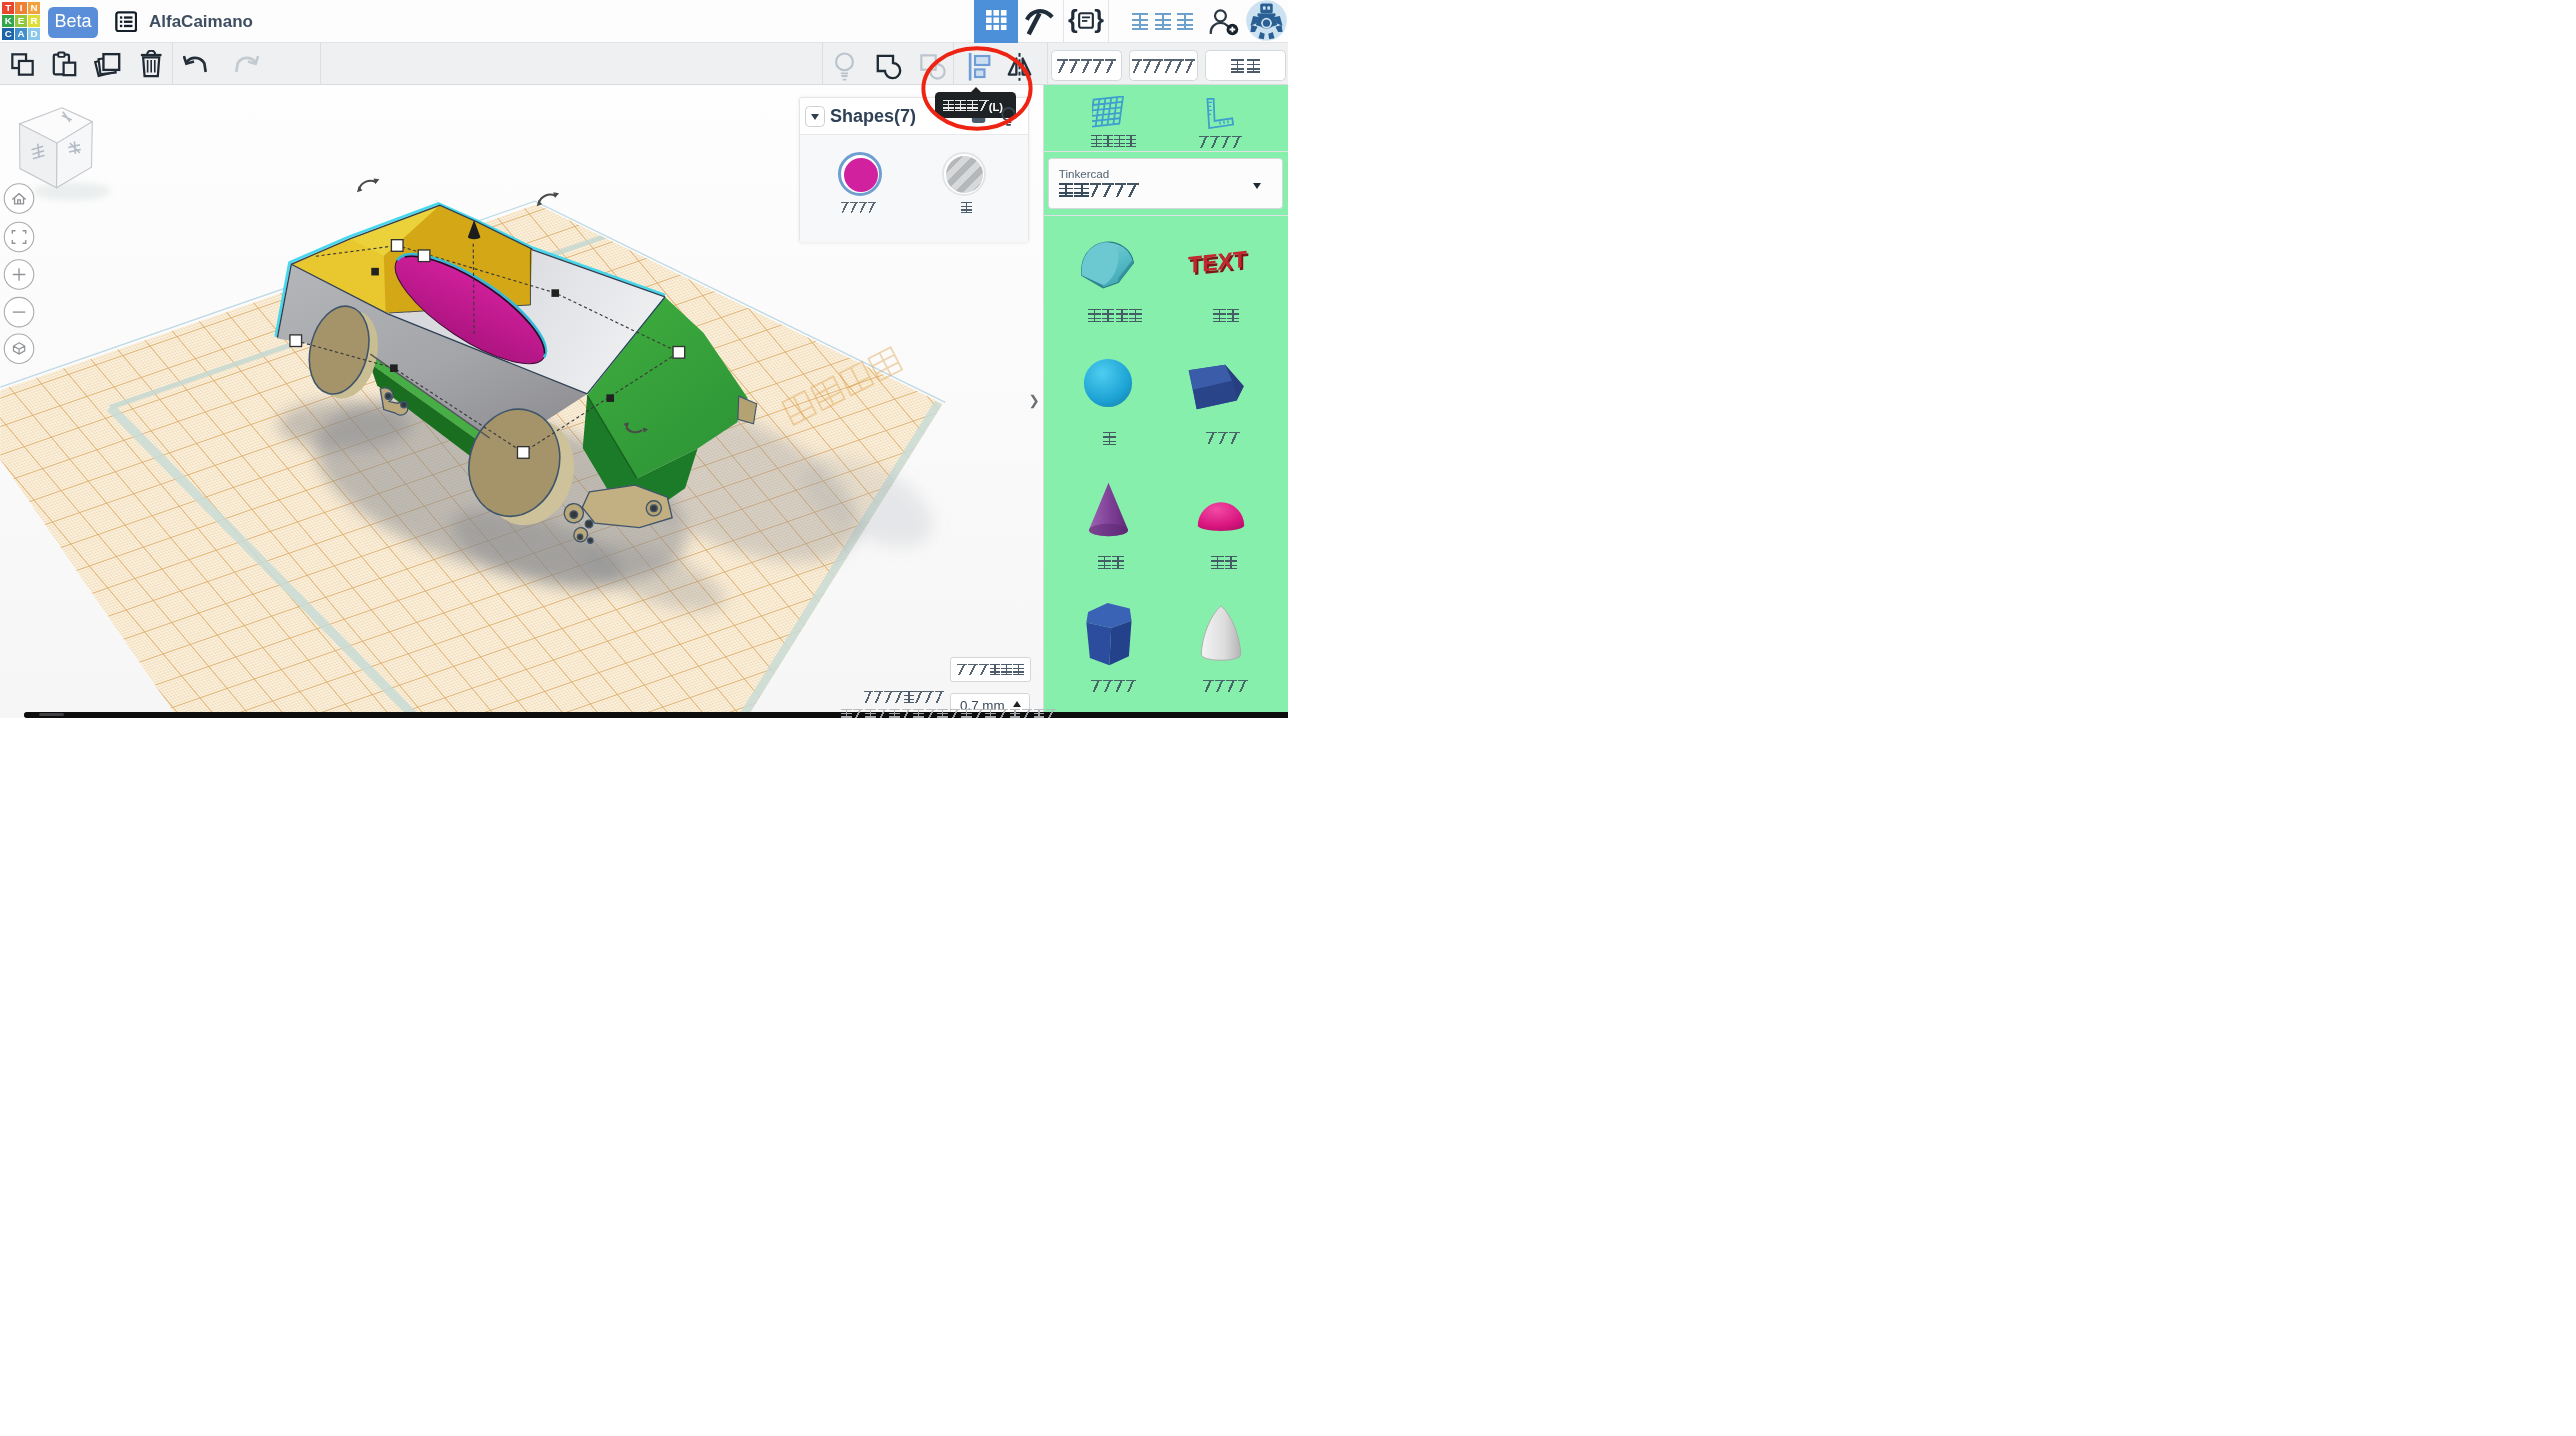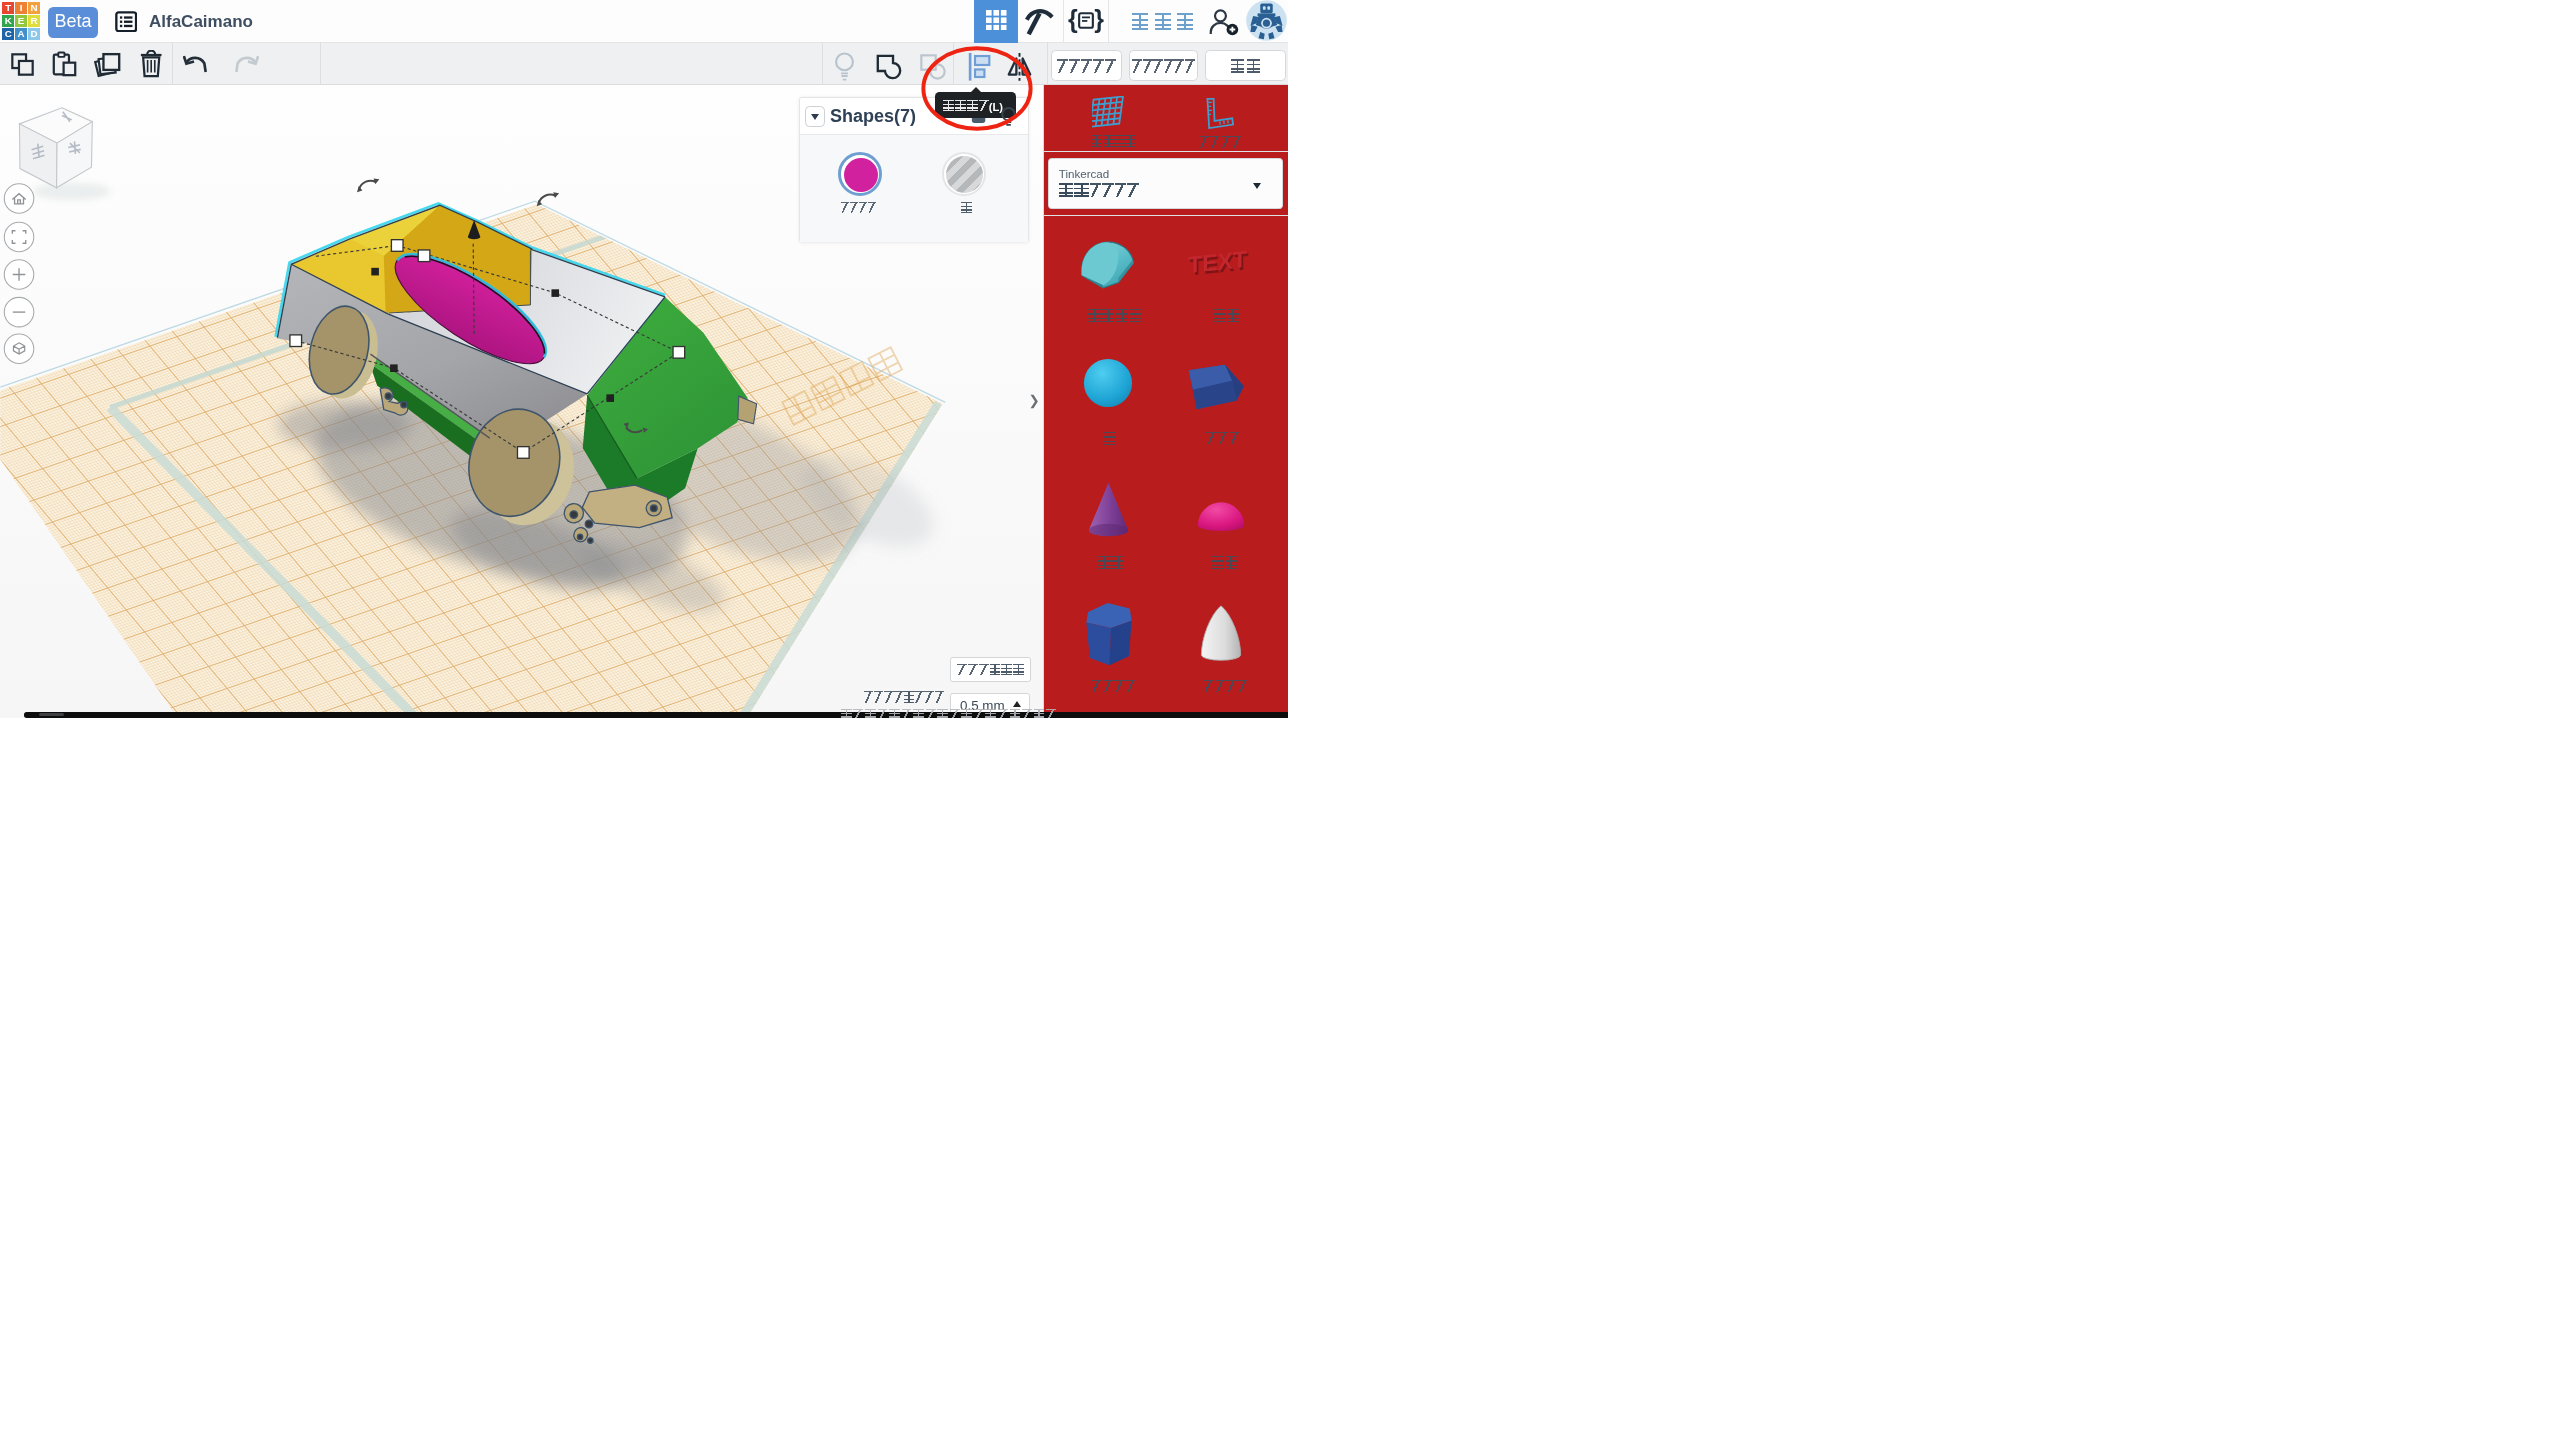--- a/index.html
+++ b/index.html
@@ -22,21 +22,21 @@
 #row2{left:0;top:43px;width:1288px;height:42px;background:#eef0f1;border-bottom:0.9px solid #d9dbdd}
 .tile{position:absolute;width:12px;height:12px;color:#fff;font-weight:bold;font-size:9.8px;line-height:12px;text-align:center}
 #beta{left:48px;top:7.2px;width:50px;height:31px;background:#5b8ed9;border-radius:5.4px;color:#fff;font-size:18px;text-align:center;line-height:29.5px}
 #title{left:149px;top:0;height:43px;line-height:43px;font-size:17px;font-weight:bold;color:#3e4e60}
 .vsep1{position:absolute;top:0;width:0.9px;height:43px;background:#e4e5e7}
 .vsep2{position:absolute;top:43px;width:0.9px;height:42px;background:#dcdee0}
 .btn2{position:absolute;top:7.2px;height:31px;background:#fff;border:0.9px solid #d5d8da;border-radius:4.5px;text-align:center}
 
 #canvas{left:0;top:85px;width:1043px;height:633px;background:linear-gradient(#fefefe,#f6f6f6);overflow:hidden}
 
-#sidebar{left:1043px;top:85px;width:245px;height:633px;background:#b91c1c;border-left:0.9px solid #d9dbdd;overflow:hidden}
+#sidebar{left:1043px;top:85px;width:245px;height:633px;background:#86efac;border-left:0.9px solid #d9dbdd;overflow:hidden}
 .slabel{position:absolute;font-size:13.4px;color:#3d4d5d;white-space:nowrap}
 
 #panel{left:799px;top:97px;width:230px;height:145px;background:#fff;border:0.9px solid #e3e5e7;border-radius:2.7px;box-shadow:0 0.9px 3.6px rgba(0,0,0,.08)}
 #panelbody{position:absolute;left:0;top:36px;width:100%;height:108px;background:#f7f8fa;border-top:0.9px solid #e6e8ea}
 
 #tip{left:935px;top:92px;width:81px;height:26px;background:#1e2225;border-radius:4.5px;z-index:30}
 #tip:before{content:"";position:absolute;left:36px;top:-5.4px;border:5.4px solid transparent;border-bottom-color:#1e2225;border-top:none}
 </style>
 </head>
 <body>
@@ -424,21 +424,21 @@
 <text x="2300" y="905" font-size="30" fill="#6a6f74" font-family="Liberation Sans">❯</text>
 </svg>
 
 <div class="abs" style="left:950px;top:572px;width:81px;height:24.6px;background:#fff;border:0.9px solid #d2d6d9;border-radius:2.7px;text-align:center">
  <div style="margin-top:6.3px"><span class="k na" style="--c:#3b4a5a;width:9.8px;height:11.2px;margin-right:1.1px"><i></i></span><span class="k na" style="--c:#3b4a5a;width:9.8px;height:11.2px;margin-right:1.1px"><i></i></span><span class="k na" style="--c:#3b4a5a;width:9.8px;height:11.2px;margin-right:1.1px"><i></i></span><span class="k" style="--c:#3b4a5a;width:10.7px;height:11.2px;margin-right:1.1px"><i></i></span><span class="k" style="--c:#3b4a5a;width:10.7px;height:11.2px;margin-right:1.1px"><i></i></span><span class="k" style="--c:#3b4a5a;width:10.7px;height:11.2px"><i></i></span></div>
 </div>
 <div class="abs" style="left:864px;top:606px">
  <span class="k na" style="--c:#3b4a5a;width:9.4px;height:11.6px;margin-right:0.7px"><i></i></span><span class="k na" style="--c:#3b4a5a;width:9.4px;height:11.6px;margin-right:0.7px"><i></i></span><span class="k na" style="--c:#3b4a5a;width:9.4px;height:11.6px;margin-right:0.7px"><i></i></span><span class="k na" style="--c:#3b4a5a;width:9.4px;height:11.6px;margin-right:0.7px"><i></i></span><span class="k" style="--c:#3b4a5a;width:9.4px;height:11.6px;margin-right:0.7px"><i></i></span><span class="k na" style="--c:#3b4a5a;width:9.4px;height:11.6px;margin-right:0.7px"><i></i></span><span class="k na" style="--c:#3b4a5a;width:9.4px;height:11.6px;margin-right:0.7px"><i></i></span><span class="k na" style="--c:#3b4a5a;width:9.4px;height:11.6px"><i></i></span>
 </div>
 <div class="abs" style="left:950px;top:608px;width:80px;height:23px;background:#fff;border:0.9px solid #d2d6d9;border-radius:2.7px">
- <span style="position:absolute;left:9px;top:3.6px;font-size:13.4px;color:#3b4a5a">0.5 mm</span>
+ <span style="position:absolute;left:9px;top:3.6px;font-size:13.4px;color:#3b4a5a">0.7 mm</span>
  <span style="position:absolute;right:8px;top:7.2px;width:0;height:0;border:4.5px solid transparent;border-bottom:6.3px solid #222;border-top:none"></span>
 </div>
 </div>
 <div class="abs" id="sidebar">
 
  <svg class="abs" style="left:48px;top:10.7px" width="34" height="33" viewBox="0 0 38 37">
   <g transform="translate(2,2) skewY(-6) skewX(-8)" fill="none" stroke="#3e9ecf" stroke-width="2">
    <rect x="0" y="2" width="33" height="30"></rect>
    <path d="M6.6,2 v30 M13.2,2 v30 M19.8,2 v30 M26.4,2 v30 M0,8 h33 M0,14 h33 M0,20 h33 M0,26 h33"></path>
   </g>

